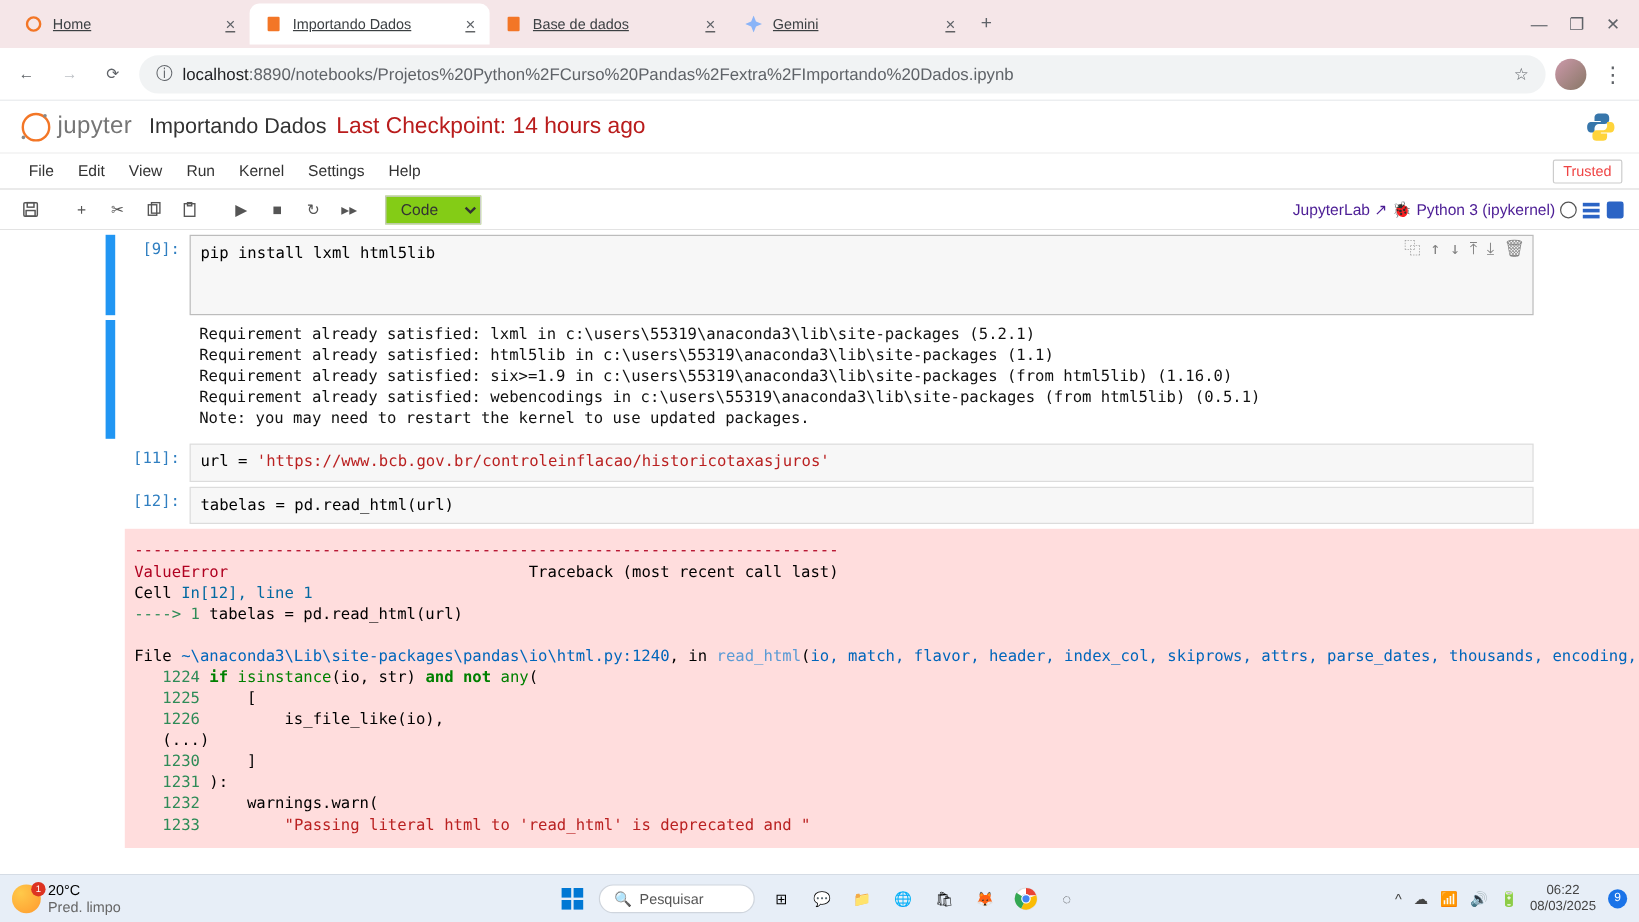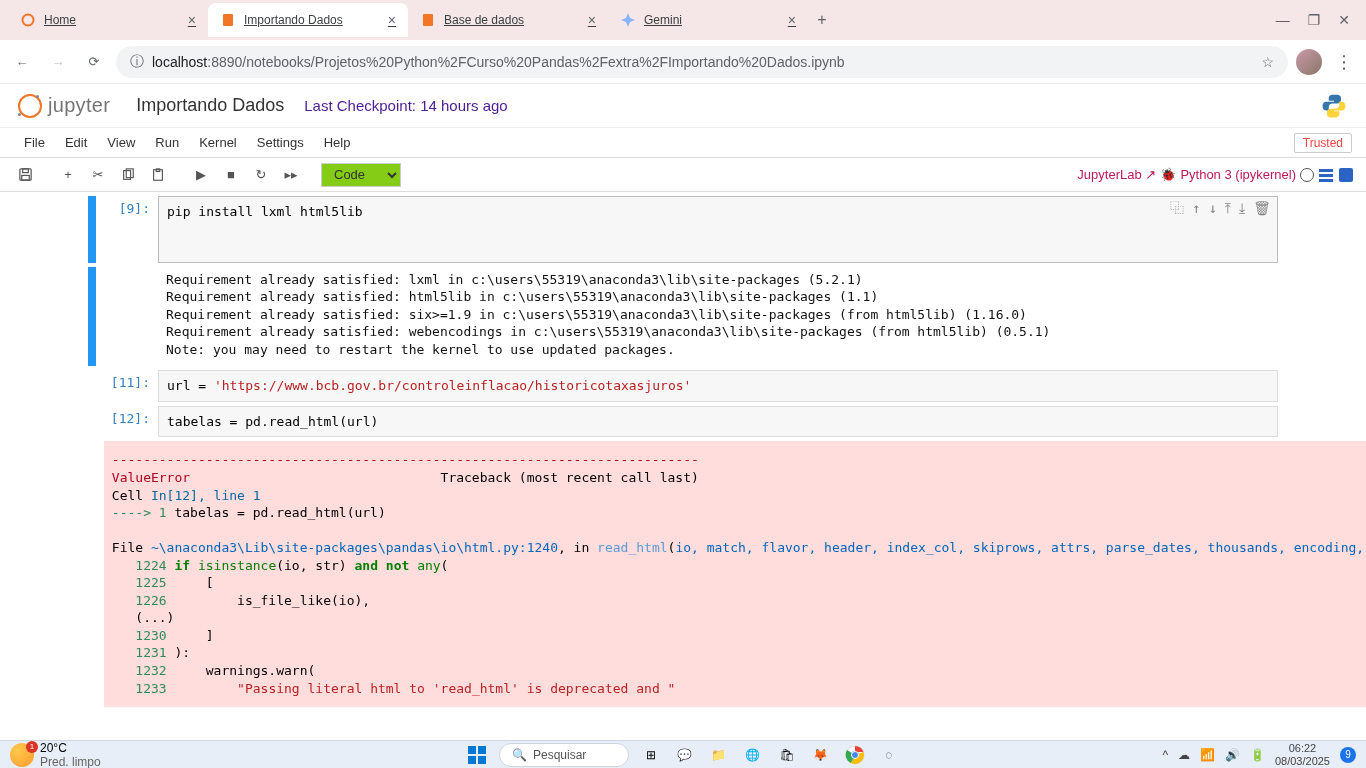--- a/index.html
+++ b/index.html
@@ -23,42 +23,42 @@
 .nav-btn.disabled { color: #bdc1c6; }
 .addr-bar { flex: 1; height: 32px; background: #f1f3f4; border-radius: 16px; display: flex; align-items: center; padding: 0 14px; color: #5f6368; font-size: 14px; }
 .addr-bar .info-icon { margin-right: 8px; }
 .addr-bar .url-host { color: #202124; }
 .addr-bar .url-path { color: #5f6368; }
 .addr-bar .star { margin-left: auto; }
 .avatar { width: 26px; height: 26px; border-radius: 50%; background: linear-gradient(135deg,#c9a,#876); cursor: pointer; }
 .menu-dots { width: 28px; text-align: center; font-size: 18px; color: #5f6368; cursor: pointer; }
 
 
-.jup-header { height: 44px; display: flex; align-items: center; padding: 0 18px; border-bottom: 1px solid #eee; gap: 12px; }
+.jup-header { height: 44px; display: flex; align-items: center; padding: 0 18px; border-bottom: 1px solid #eee; }
 .jup-logo { display: flex; align-items: center; gap: 6px; margin-right: 10px; }
 .jup-logo-circle { width: 24px; height: 24px; border: 2px solid #f37626; border-radius: 50%; position: relative; }
 .jup-logo-circle::before, .jup-logo-circle::after { content:''; position:absolute; width:3px; height:3px; background:#888; border-radius:50%; }
 .jup-logo-circle::before { top:-1px; right:1px; }
 .jup-logo-circle::after { bottom:0; left:-2px; }
 .jup-word { font-size: 20px; color: #757575; letter-spacing: 0.3px; }
 .jup-title { font-size: 18px; color: #333; margin-left: 4px; }
-.jup-checkpoint { font-size: 15px; color: #4c1d95; margin-left: 8px; }
+.jup-checkpoint { font-size: 19px; color: #b91c1c; margin-left: 8px; }
 .jup-python { margin-left: auto; width: 28px; height: 28px; }
 
 
 .menu-row { height: 30px; display: flex; align-items: center; padding: 0 14px; border-bottom: 1px solid #ddd; font-size: 13px; color: #333; }
 .menu-item { padding: 0 10px; cursor: pointer; }
 .trusted { margin-left: auto; border: 1px solid #ccc; padding: 2px 8px; font-size: 12px; color: #ef4444; border-radius: 2px; }
 
 
 .toolbar-row { height: 34px; display: flex; align-items: center; padding: 0 12px; border-bottom: 1px solid #ddd; gap: 4px; font-size: 13px; color: #555; }
 .tool { width: 26px; height: 26px; display: flex; align-items: center; justify-content: center; cursor: pointer; border-radius: 2px; }
 .tool-sep { width: 1px; height: 18px; background: transparent; margin: 0 4px; }
 .cell-type-select { height: 24px; border: 1px solid #ccc; padding: 0 18px 0 8px; font-size: 13px; color: #333; background: #84cc16; }
-.toolbar-right { margin-left: auto; display: flex; align-items: center; gap: 4px; color: #be185d; }
+.toolbar-right { margin-left: auto; display: flex; align-items: center; gap: 4px; color: #4c1d95; }
 .kernel-circle { width: 14px; height: 14px; border: 1.5px solid #555; border-radius: 50%; display: inline-block; }
 
 
 .nb-wrap { height: calc(768px - 40px - 44px - 44px - 30px - 34px - 40px); overflow-y: scroll; background: #fff; display: flex; justify-content: center; }
 .nb-inner { width: 1190px; padding-top: 4px; }
 
 .cell { display: flex; margin-bottom: 4px; }
 .cell-gutter { width: 8px; }
 .cell.selected .cell-gutter { background: #2196f3; }
 .cell.running .cell-gutter { background: #2196f3; }
@@ -82,21 +82,21 @@
 .tok-cell { color: #0369a1; }
 .tok-file { color: #0066bb; }
 .tok-func { color: #5b9bd5; }
 .tok-args { color: #0066bb; }
 .tok-lineno { color: #2e8b57; }
 .tok-arrow { color: #2e8b57; }
 .tok-dash { color: #b00020; }
 .tok-bif { color: #008000; }
 
 
-.taskbar { position: fixed; bottom: 0; left: 0; right: 0; height: 28px; background: #e7eef7; display: flex; align-items: center; padding: 0 10px; font-size: 12px; border-top: 1px solid #d0d7e0; }
+.taskbar { position: fixed; bottom: 0; left: 0; right: 0; height: 40px; background: #e7eef7; display: flex; align-items: center; padding: 0 10px; font-size: 12px; border-top: 1px solid #d0d7e0; }
 .taskbar .weather { display: flex; align-items: center; gap: 6px; }
 .taskbar .weather-icon { width: 24px; height: 24px; background: radial-gradient(circle at 30% 30%, #ffc94a, #ff9a2e); border-radius: 50%; position: relative; }
 .taskbar .weather-icon::after { content:'1'; position:absolute; top:-2px; right:-4px; background:#d32; color:#fff; border-radius:50%; width:12px; height:12px; font-size:8px; display:flex; align-items:center; justify-content:center; }
 .taskbar .center { position: absolute; left: 50%; transform: translateX(-50%); display: flex; align-items: center; gap: 10px; }
 .taskbar .search { display: flex; align-items: center; background: #fff; border: 1px solid #cfd5dd; border-radius: 16px; padding: 4px 12px; gap: 6px; color: #555; width: 130px; }
 .taskbar .tb-icon { width: 24px; height: 24px; border-radius: 4px; display: flex; align-items: center; justify-content: center; cursor: pointer; }
 .taskbar .right { margin-left: auto; display: flex; align-items: center; gap: 10px; color: #444; }
 .taskbar .clock { text-align: center; line-height: 1.15; font-size: 11px; }
 .taskbar .notif-badge { background: #1a73e8; color: #fff; border-radius: 50%; width: 16px; height: 16px; font-size: 10px; display: flex; align-items: center; justify-content: center; }
 

